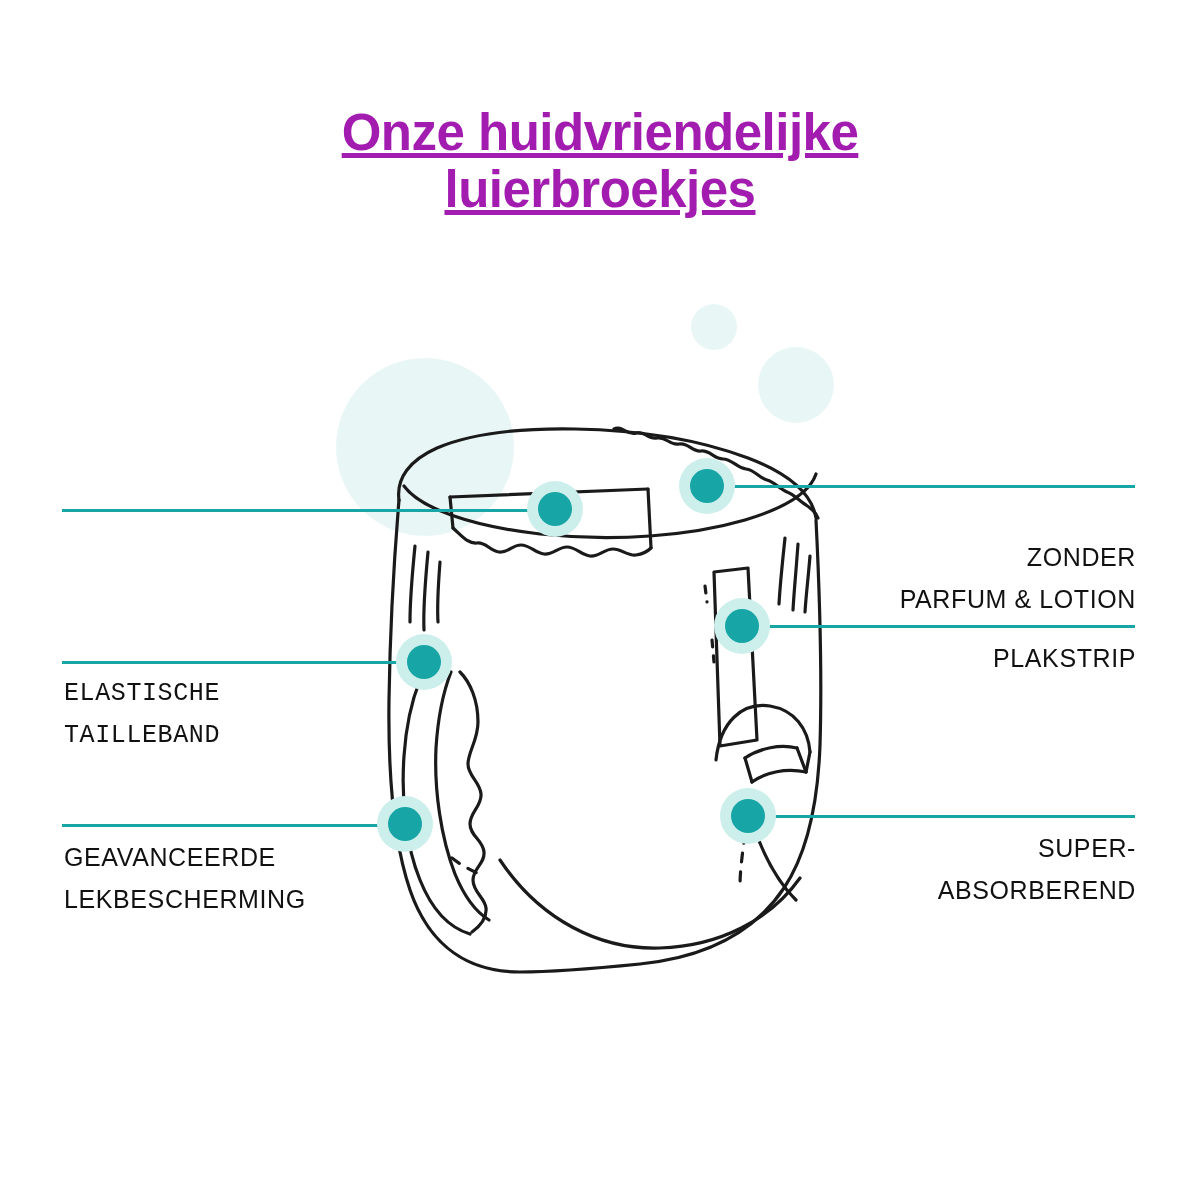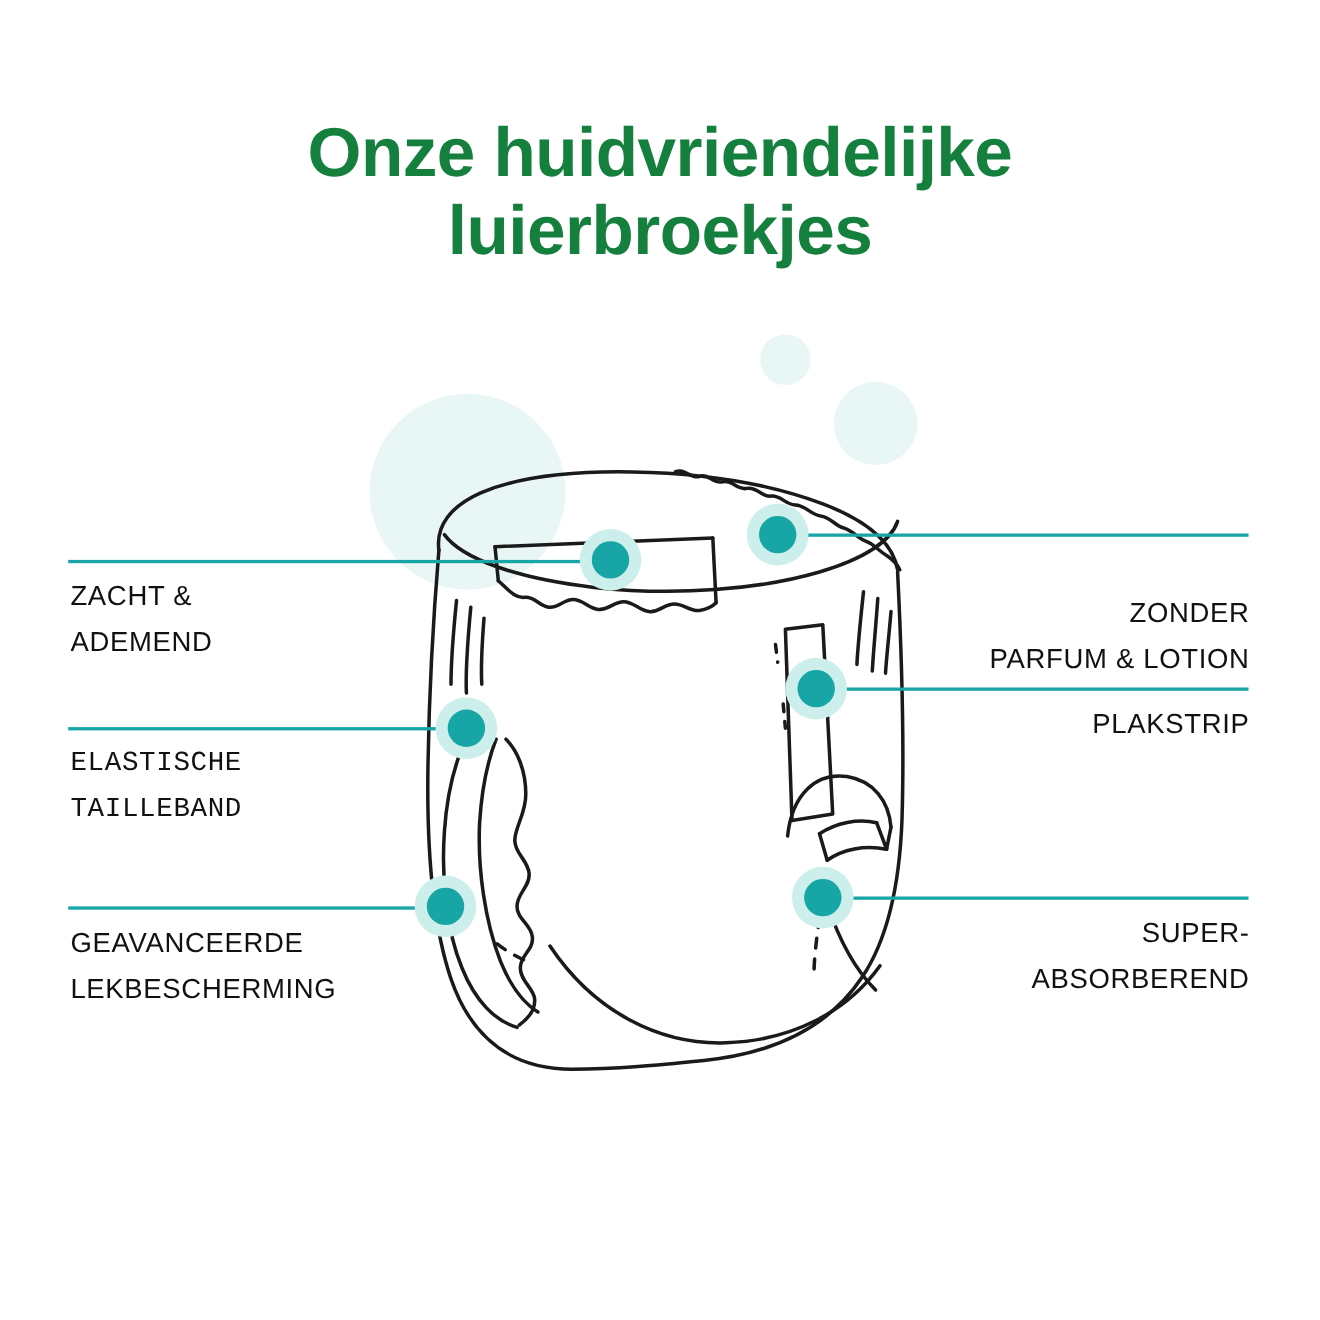--- a/index.html
+++ b/index.html
@@ -24,23 +24,24 @@
     left: 0;
     top: 104px;
     width: 1200px;
     text-align: center;
     line-height: 1.12;
   }
   .title-line {
     display: block;
     font-family: "Liberation Sans", sans-serif;
     font-weight: 700;
-    font-size: 63px;
+    font-size: 51px;
     letter-spacing: -0.5px;
-    color: #15803d;
+    color: #a21caf;
+    text-decoration: underline;
   }
 
   
   .blob {
     position: absolute;
     border-radius: 50%;
     background: #E8F7F5;
   }
   .blob-large  { left: 336px; top: 358px; width: 178px; height: 178px; }
   .blob-medium { left: 758px; top: 347px; width: 76px;  height: 76px;  }
@@ -223,22 +224,20 @@
   <div class="connector" style="left:742px; top:625px; width:393px;"></div>
   <div class="connector" style="left:748px; top:815px; width:387px;"></div>
 
   <div class="marker" style="left:527px; top:481px;"></div>
   <div class="marker" style="left:396px; top:634px;"></div>
   <div class="marker" style="left:377px; top:796px;"></div>
   <div class="marker" style="left:679px; top:458px;"></div>
   <div class="marker" style="left:714px; top:598px;"></div>
   <div class="marker" style="left:720px; top:788px;"></div>
 
-  <div class="label label-left" style="top:521px;">ZACHT &amp;
-ADEMEND</div>
 
   <div class="label label-left" style="top:673px;font-family:Liberation Mono, monospace;">ELASTISCHE
 TAILLEBAND</div>
 
   <div class="label label-left" style="top:836px;">GEAVANCEERDE
 LEKBESCHERMING</div>
 
   <div class="label label-right" style="top:497px;margin-top:39px;">ZONDER
 PARFUM &amp; LOTION</div>
 

